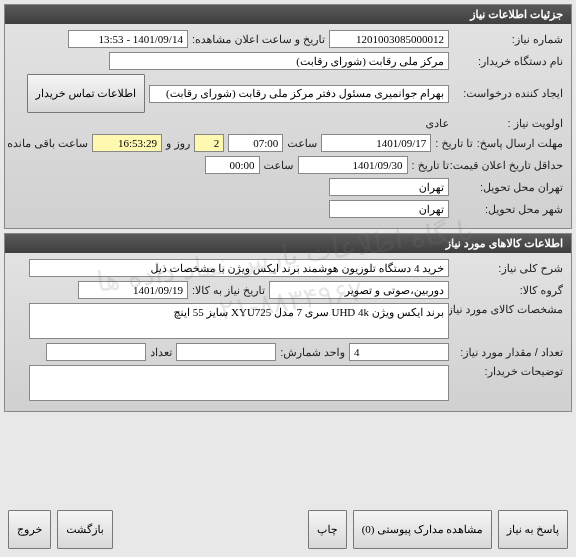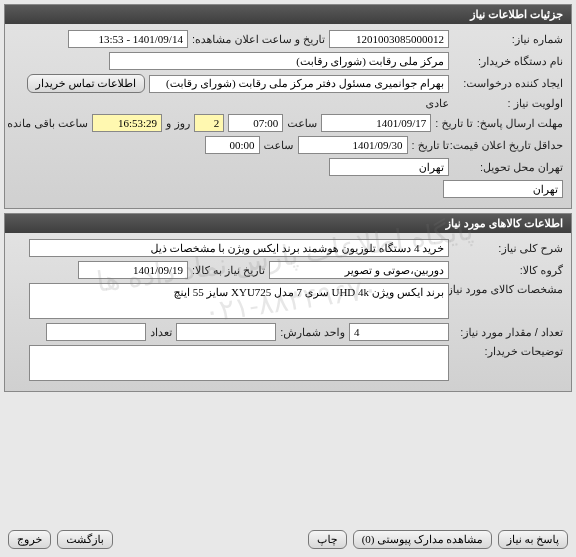--- a/index.html
+++ b/index.html
@@ -67,22 +67,22 @@
   }
   .field-sm { width: 70px; text-align: center; }
   .field-md { width: 120px; text-align: center; }
   .field-xl { width: 420px; }
   .field-date { width: 110px; text-align: center; }
   .field-time { width: 55px; text-align: center; }
   .field-num  { width: 30px; text-align: center; }
   .btn {
     background: linear-gradient(#f5f5f5, #d8d8d8);
     border: 1px solid #777;
-    border-radius: 6px;
-    padding: 2px 8px;
+    border-radius: 1px;
+    padding: 12px 8px;
     font-family: Tahoma;
     font-size: 11px;
     cursor: pointer;
     white-space: nowrap;
   }
   .hl { background: #fff8b0 !important; }
   textarea.field-xl { height: 36px; resize: none; }
   .footer {
     position: absolute;
     bottom: 4px;
@@ -149,20 +149,21 @@
       <span class="label">ساعت</span>
       <input type="text" class="field field-time" value="00:00" style="">
     </div>
 
     <div class="row">
       <span class="label lbl-fixed">تهران محل تحویل:</span>
       <input type="text" class="field field-md" value="تهران" style="">
     </div>
 
     <div class="row">
+      <span class="label lbl-fixed">شهر محل تحویل:</span>
       <input type="text" class="field field-md" value="تهران" style="">
     </div>
 
   </div>
 </div>
 
 <div class="panel">
   <div class="panel-header">اطلاعات کالاهای مورد نیاز</div>
   <div class="panel-body">
 

